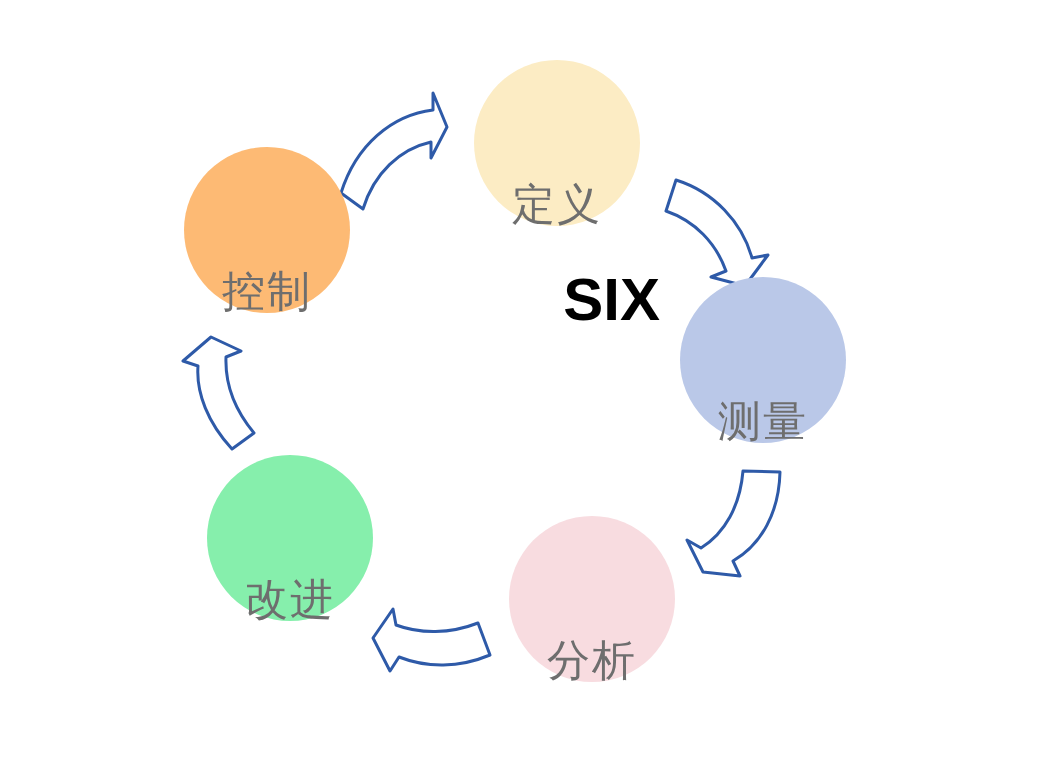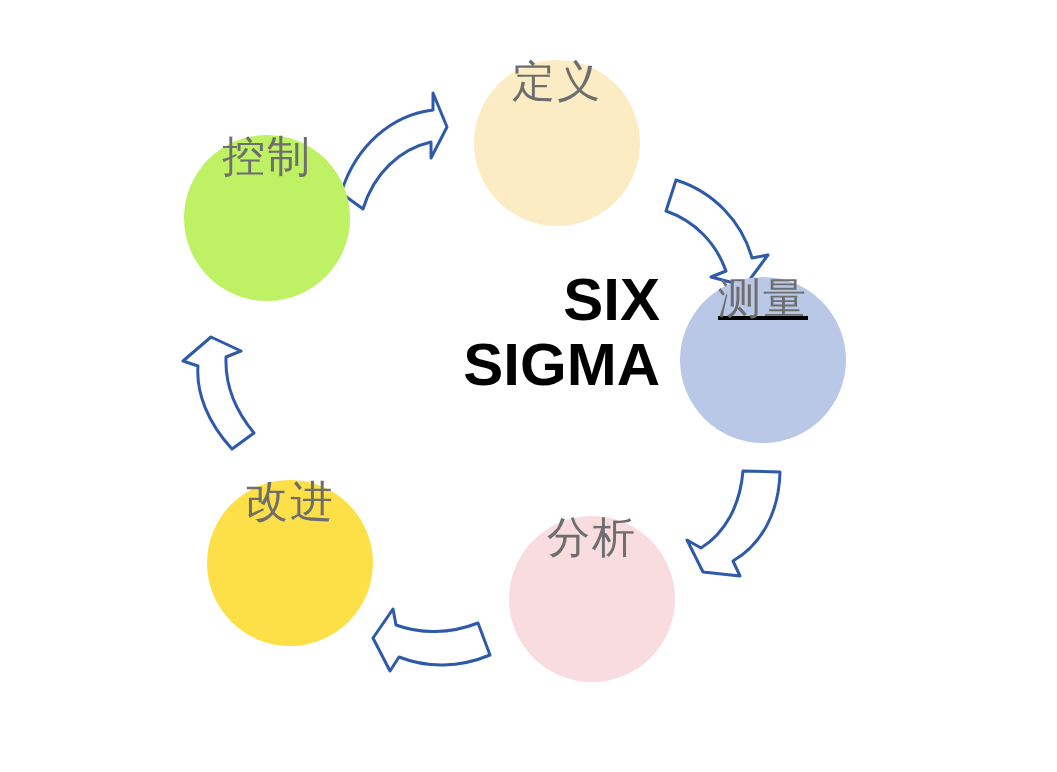--- a/index.html
+++ b/index.html
@@ -22,21 +22,21 @@
     position: absolute;
     left: 0;
     top: 0;
     width: 1057px;
     height: 772px;
   }
   .node-circle {
     position: absolute;
     border-radius: 50%;
     display: flex;
-    align-items: flex-start;
+    align-items: flex-end;
     justify-content: center;
     box-sizing: border-box;
   }
   .node-label {
     font-family: "Liberation Sans", "DejaVu Sans", sans-serif;
     font-size: 43px;
     font-weight: 400;
     color: #6E6E6E;
     letter-spacing: 2px;
     line-height: 1;
@@ -121,34 +121,33 @@
                L 226 357
                C 225 383, 234 409, 254 433
                Z" fill="#ffffff" stroke="#2E5AA8" stroke-width="3" stroke-linejoin="round" stroke-linecap="round"></path>
     </g>
   </svg>
 
   <div class="node-circle" id="node-define" style="left:474px; top:60px; width:166px; height:166px; background:#FCECC4;">
     <span class="node-label">定义</span>
   </div>
 
-  <div class="node-circle" id="node-measure" style="left:680px; top:277px; width:166px; height:166px; background:#BAC8E8;text-decoration:underline;">
+  <div class="node-circle" id="node-measure" style="left:680px; top:277px; width:166px; height:166px; background:#BAC8E8;">
     <span class="node-label">测量</span>
   </div>
 
   <div class="node-circle" id="node-analyze" style="left:509px; top:516px; width:166px; height:166px; background:#F8DCE0;">
     <span class="node-label">分析</span>
   </div>
 
-  <div class="node-circle" id="node-improve" style="left:207px; top:480px; width:166px; height:166px; background:#fde047;">
+  <div class="node-circle" id="node-improve" style="left:207px; top:455px; width:166px; height:166px; background:#86efac;">
     <span class="node-label">改进</span>
   </div>
 
-  <div class="node-circle" id="node-control" style="left:184px; top:135px; width:166px; height:166px; background:#bef264;">
+  <div class="node-circle" id="node-control" style="left:184px; top:147px; width:166px; height:166px; background:#fdba74;">
     <span class="node-label">控制</span>
   </div>
 
   <div id="center-title">
     <span class="tline">SIX</span>
-    <span class="tline">SIGMA</span>
   </div>
 
 </div>
 
 </body></html>

